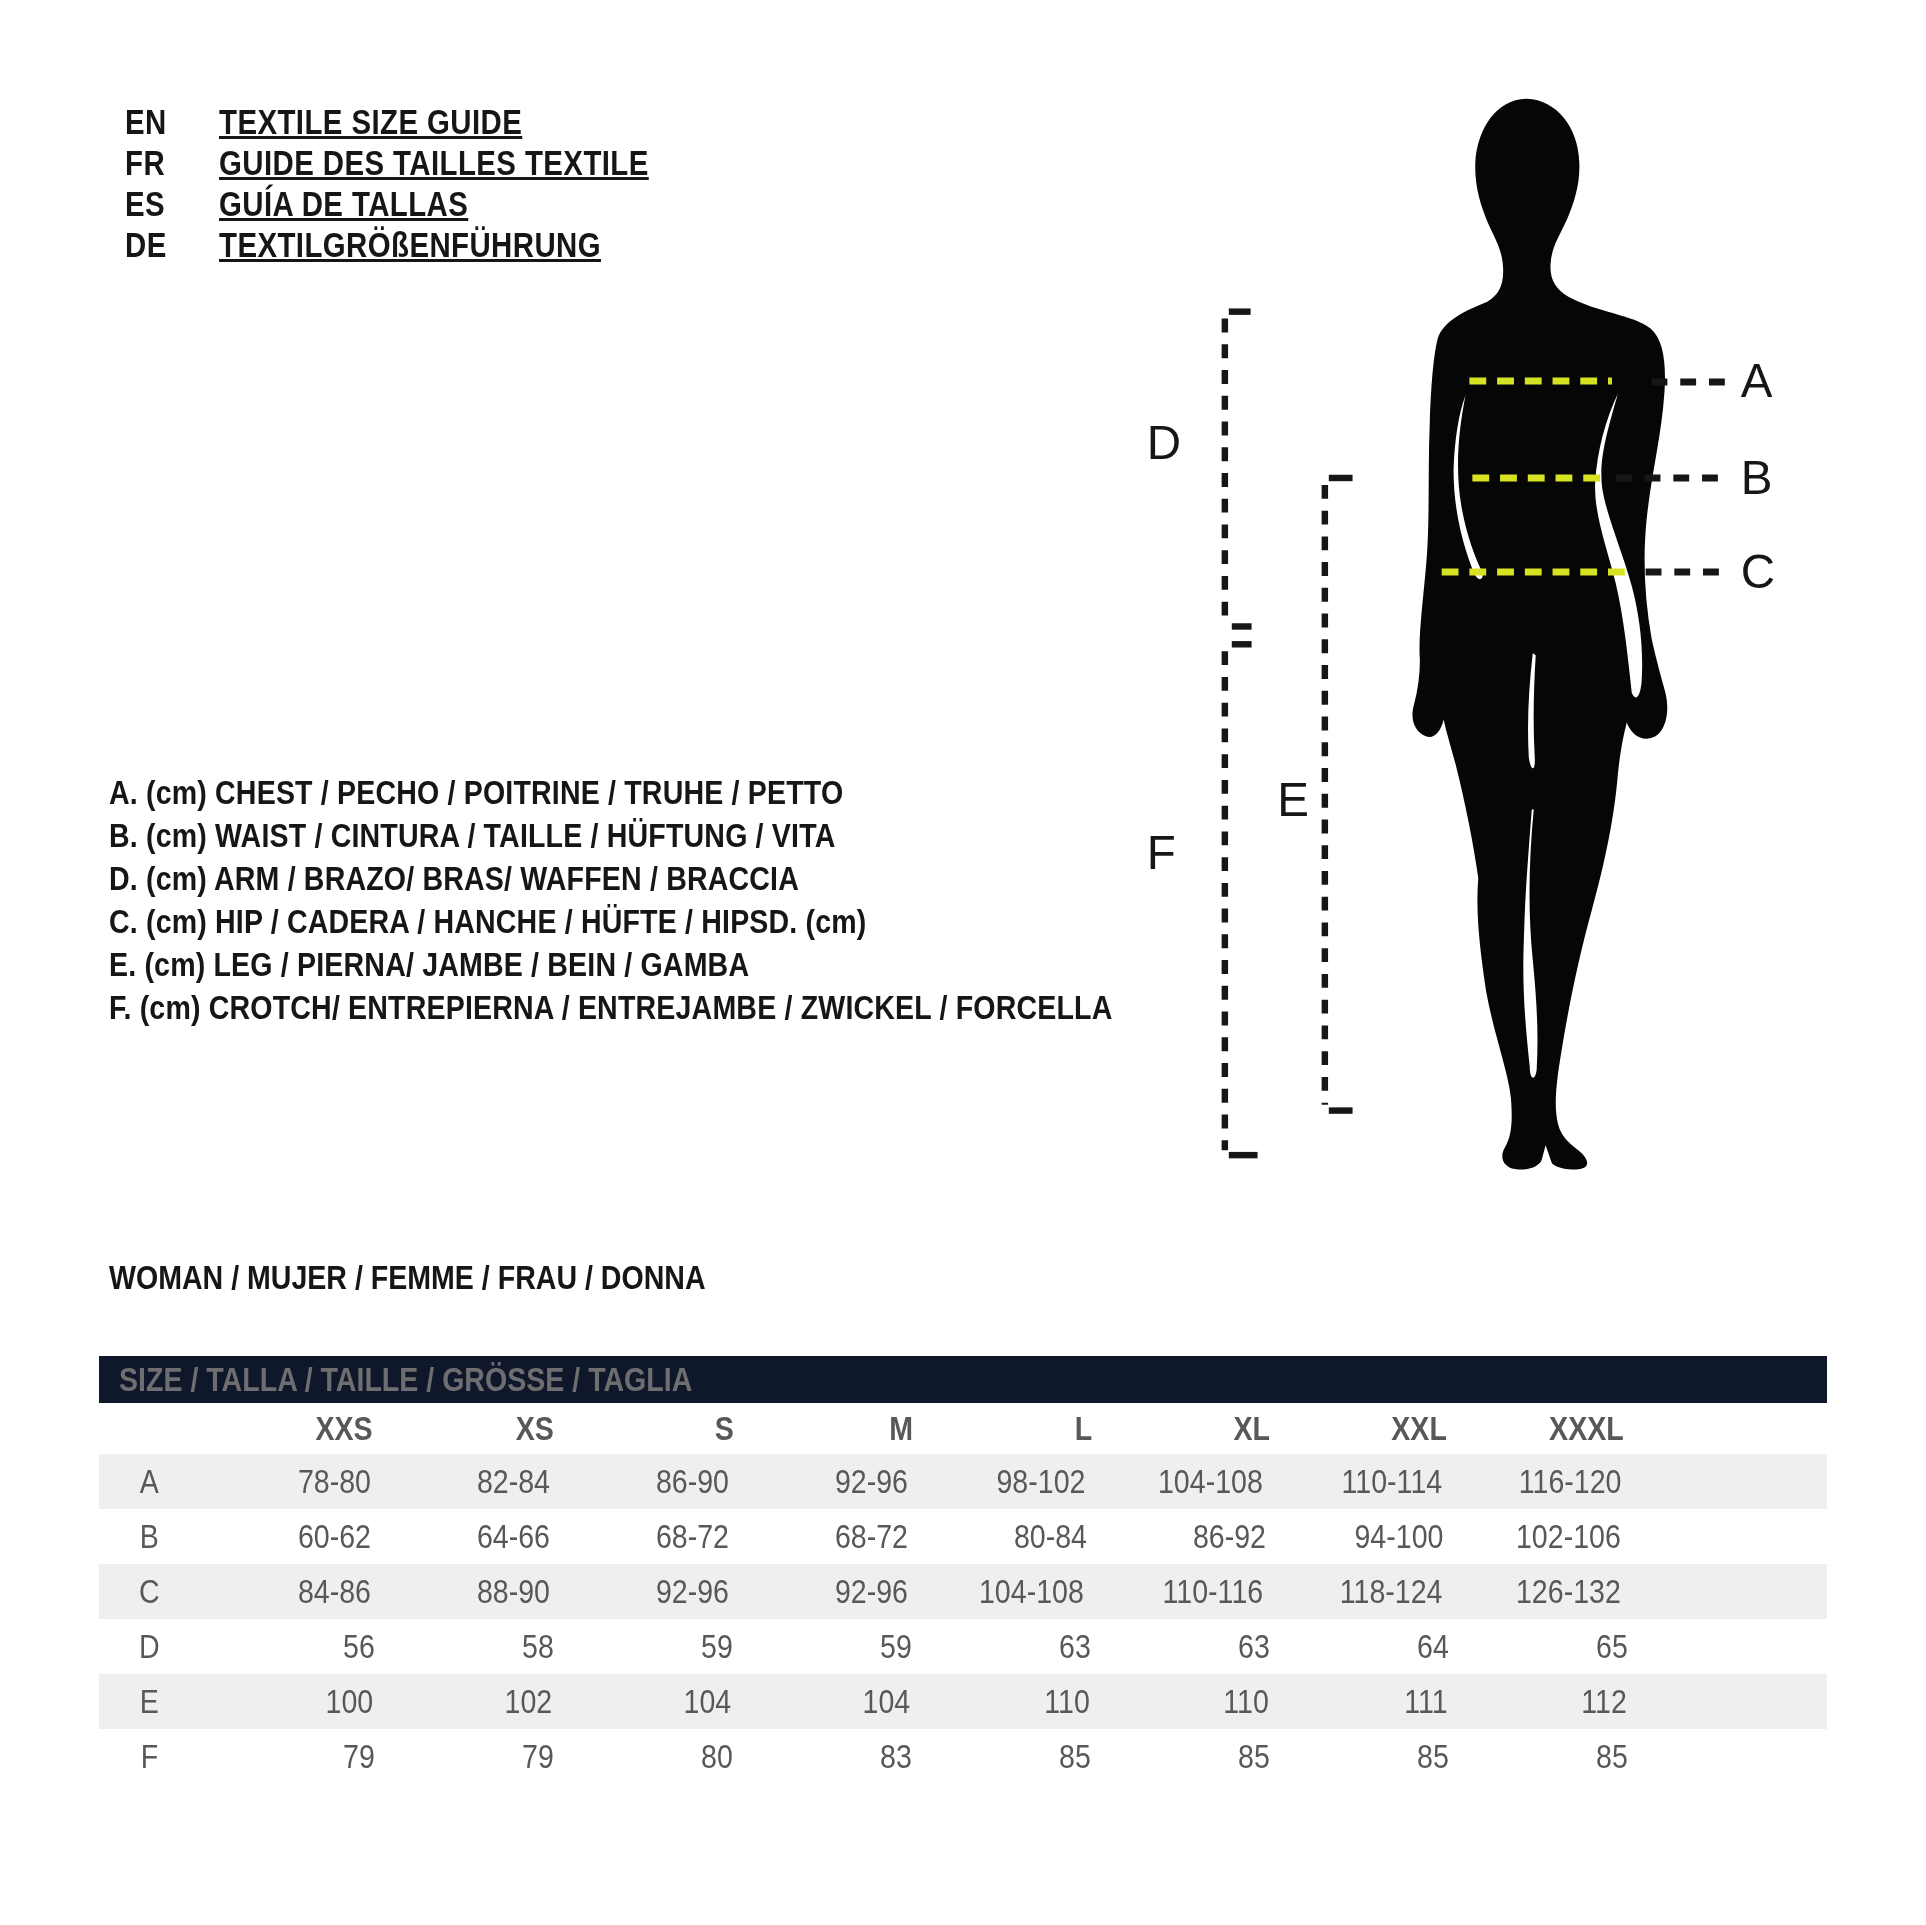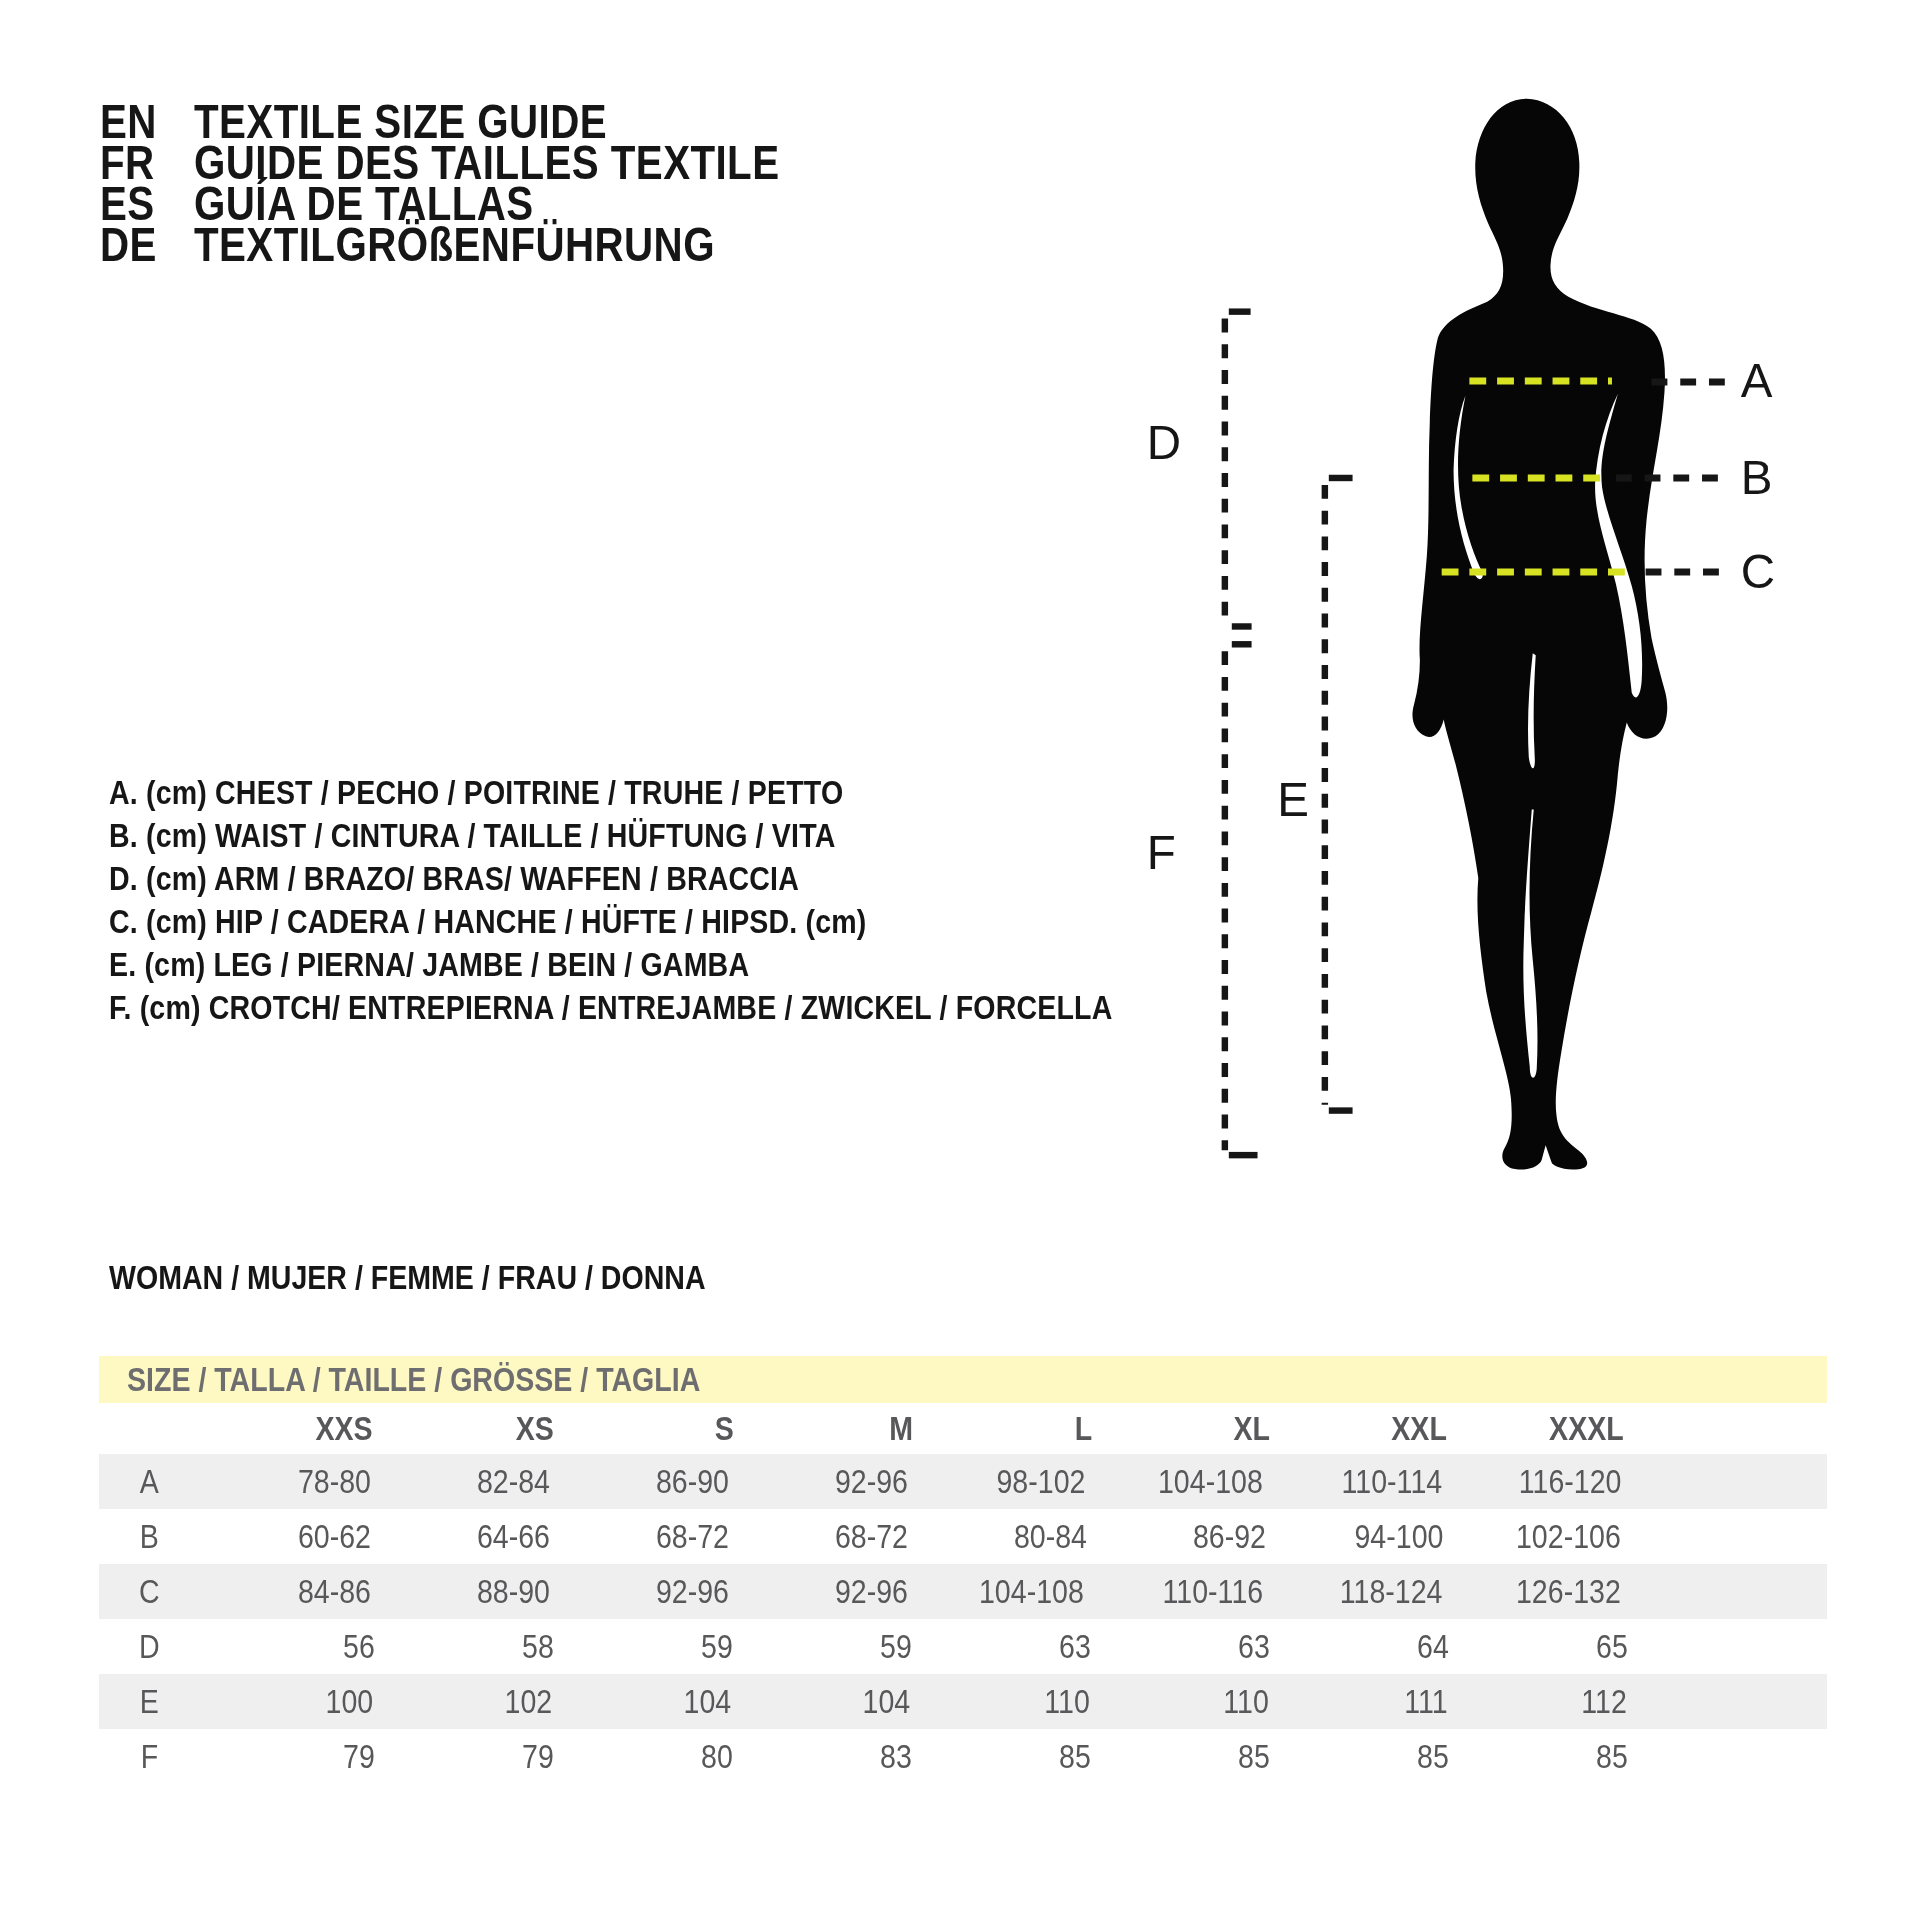--- a/index.html
+++ b/index.html
@@ -5,39 +5,39 @@
   html,body{margin:0;padding:0;background:#ffffff;}
   .page{
     position:relative;width:1927px;height:1926px;background:#ffffff;overflow:hidden;
     font-family:"Liberation Sans", sans-serif;color:#161616;
   }
   
   .cond{display:inline-block;transform:scaleX(0.84);transform-origin:0 50%;white-space:nowrap;}
   .condc{display:inline-block;transform:scaleX(0.84);transform-origin:50% 50%;white-space:nowrap;}
 
   
-  .lang-header{position:absolute;left:100px;top:101px;font-size:48px;font-weight:600;letter-spacing:0.5px;}
+  .lang-header{position:absolute;left:125px;top:101px;font-size:35px;font-weight:600;letter-spacing:0.5px;text-decoration:underline;}
   .lang-row{display:flex;height:41px;align-items:center;}
   .lang-code{width:94px;}
 
   
   .figure-wrap{position:absolute;left:1089px;top:79px;width:838px;height:1188px;}
   .figure-wrap svg{display:block;width:838px;height:1188px;}
   .marker-letter{font-family:"Liberation Sans",sans-serif;font-size:48px;fill:#161616;}
 
   
   .legend{position:absolute;left:109px;top:773px;font-size:34px;font-weight:600;letter-spacing:0.2px;}
   .legend-row{height:43px;display:flex;}
 
   
   .audience{position:absolute;left:109px;top:1256px;font-size:34px;font-weight:600;height:43px;display:flex;align-items:center;}
 
   
   .size-table{position:absolute;left:99px;top:1356px;width:1728px;font-size:34px;color:#58585a;}
-  .table-band{height:47px;background:#fef9c3;display:flex;align-items:center;padding-left:28px;box-sizing:border-box;color:#6e6e70;font-weight:600;}
+  .table-band{height:47px;background:#0f172a;display:flex;align-items:center;padding-left:20px;box-sizing:border-box;color:#6e6e70;font-weight:600;}
   .t-row{display:grid;grid-template-columns:100px repeat(8,179px);align-items:center;}
   .t-row.sizes{height:51px;background:#ffffff;font-weight:600;}
   .t-row.data{height:55px;}
   .t-row.shaded{background:#efeff0;}
   .t-cell{text-align:right;text-decoration:underline;}
   .t-label{text-align:center;}
 </style>
 </head>
 <body>
 

